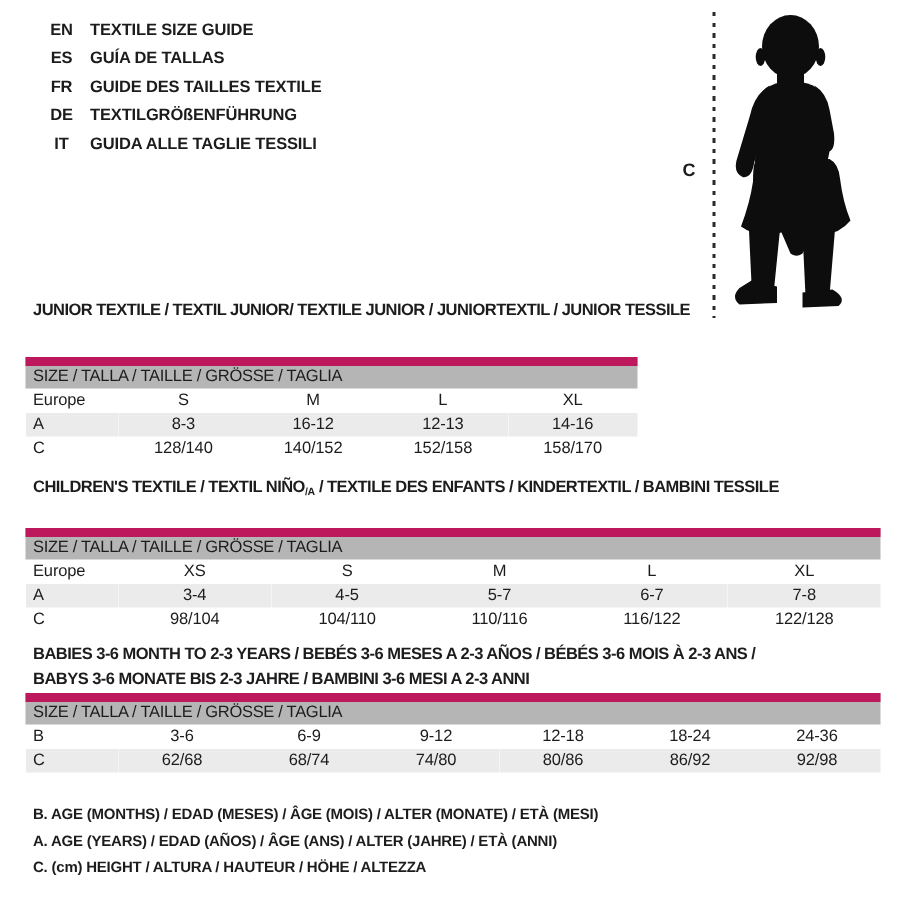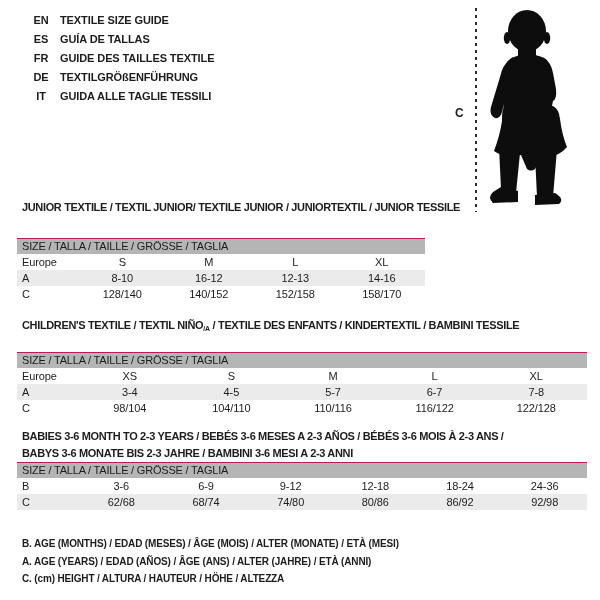--- a/index.html
+++ b/index.html
@@ -17,21 +17,21 @@
   .height-line{position:absolute;left:30px;top:2px;width:2px;height:204px;
     background:repeating-linear-gradient(to bottom,#2b2b2b 0 3px,transparent 3px 7px);}
   .height-label{position:absolute;left:10px;top:100px;font-weight:bold;font-size:12px;}
   .baby-svg{position:absolute;left:42px;top:3px;}
   
   .sec-title{position:absolute;left:22px;font-weight:bold;font-size:11px;letter-spacing:-0.35px;white-space:nowrap;}
   .sec-title sub{font-size:7px;vertical-align:-2px;letter-spacing:-0.2px;}
   .two-line{line-height:17px;}
   
   .tbl{position:absolute;left:17px;}
-  .cap{height:15px;line-height:15px;background:#b5b5b5;border-top:1px solid #be185d;
+  .cap{height:15px;line-height:15px;background:#b5b5b5;border-top:6px solid #be185d;
     font-size:11px;letter-spacing:-0.2px;padding-left:5px;color:#1c1c1c;}
   table{width:100%;border-collapse:collapse;table-layout:fixed;font-size:11px;color:#1c1c1c;}
   td{height:16px;text-align:center;padding:0;white-space:nowrap;overflow:hidden;letter-spacing:-0.1px;}
   td:first-child{text-align:left;padding-left:5px;}
   col.c0{width:62px;}
   tr:nth-child(even) td{background:#ebebeb;}
   
   .footnotes{position:absolute;top:535px;left:22px;}
   .fn{height:17.5px;line-height:17.5px;font-weight:bold;font-size:10px;letter-spacing:-0.15px;white-space:nowrap;}
 </style>
@@ -96,21 +96,21 @@
     <tbody>
       <tr>
         <td>Europe</td>
         <td>S</td>
         <td>M</td>
         <td>L</td>
         <td>XL</td>
       </tr>
       <tr>
         <td>A</td>
-        <td>8-10</td>
+        <td>8-3</td>
         <td>16-12</td>
         <td>12-13</td>
         <td>14-16</td>
       </tr>
       <tr>
         <td>C</td>
         <td>128/140</td>
         <td>140/152</td>
         <td>152/158</td>
         <td>158/170</td>

